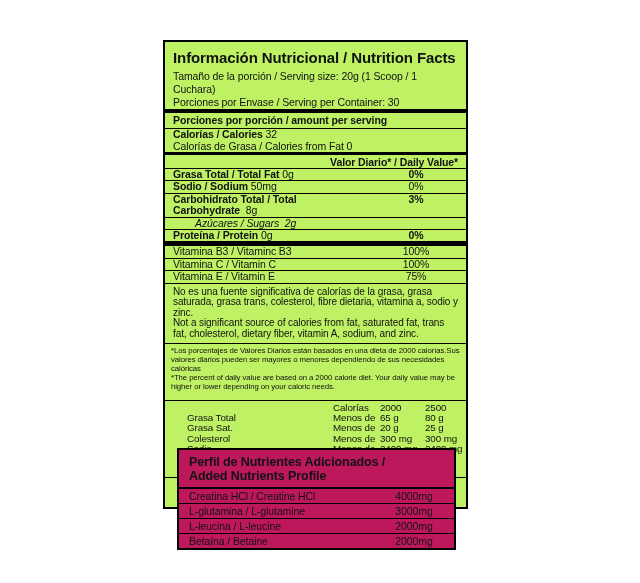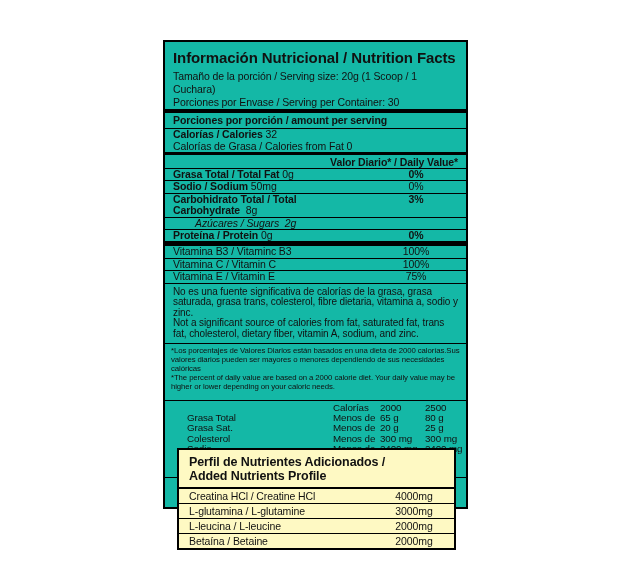--- a/index.html
+++ b/index.html
@@ -4,21 +4,21 @@
 <style>
   html,body{margin:0;padding:0;}
   body{
     width:640px;height:583px;background:#ffffff;position:relative;
     font-family:"Liberation Sans", sans-serif;color:#111;
     -webkit-font-smoothing:antialiased;
   }
   
   .nf-box{
     position:absolute;left:163px;top:40px;width:305px;
-    border:2px solid #000;background:#14b8a6;box-sizing:border-box;
+    border:2px solid #000;background:#bef264;box-sizing:border-box;
     letter-spacing:-0.1px;
   }
   .nf-title{font-size:15px;line-height:18px;font-weight:700;padding:7px 8px 3px;}
   .nf-serving{font-size:10.5px;line-height:13px;padding:0 8px;}
   .nf-serving:last-of-type{padding-bottom:3px;}
   .bar{background:#000;}
   .bar-4{height:4px;}
   .bar-3{height:3px;}
   .nf-amount-header{
     font-size:10.5px;line-height:13px;font-weight:700;
@@ -54,21 +54,21 @@
   .cpg{font-size:9.8px;line-height:11px;padding:2px 0 4px 12px;}
   .cpg-items{display:flex;padding-top:1px;}
   .cpg-i1{width:93px;}
   .cpg-i2{width:115px;}
   .cpg-i1 .v{margin-left:20px;}
   .cpg-i2 .v{margin-left:6px;}
   .cpg-i3 .v{margin-left:12px;}
   
   .an-box{
     position:absolute;left:177px;top:448px;width:279px;
-    border:2px solid #000;background:#fef9c3;box-sizing:border-box;
+    border:2px solid #000;background:#be185d;box-sizing:border-box;
     letter-spacing:-0.1px;
   }
   .an-title{font-size:12.5px;line-height:14px;font-weight:700;padding:5px 10px 4px;border-bottom:2px solid #000;}
   .an-row{
     display:flex;align-items:center;font-size:10.5px;line-height:12px;
     border-bottom:1px solid #000;padding:1px 0;gap:8px;
   }
   .an-row:last-child{border-bottom:none;}
   .an-row .lbl{flex:1;padding-left:10px;}
   .an-row .val{width:80px;text-align:center;}

